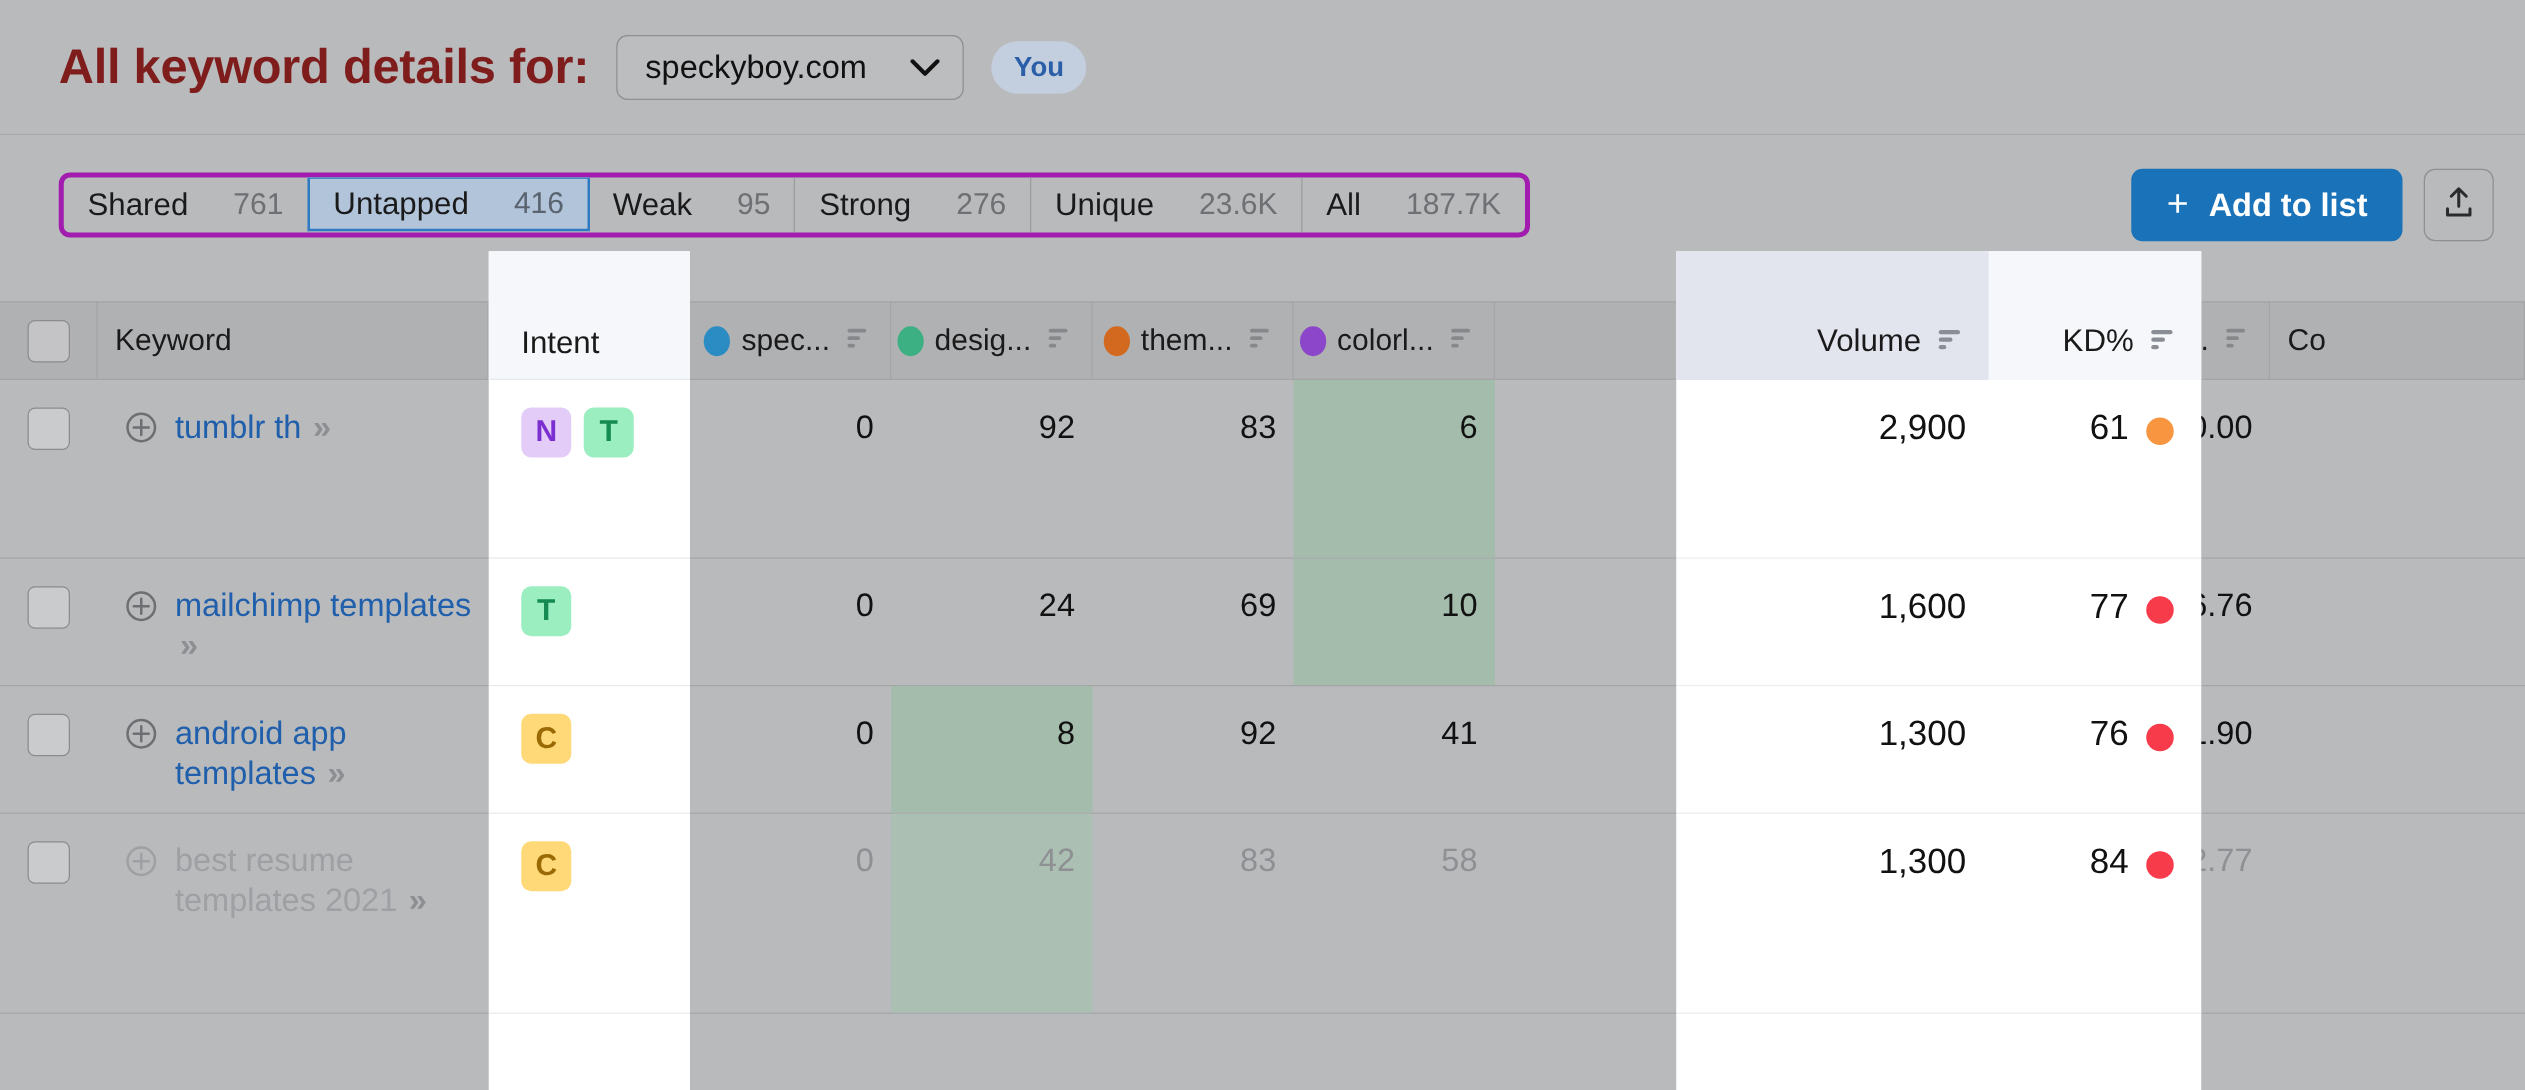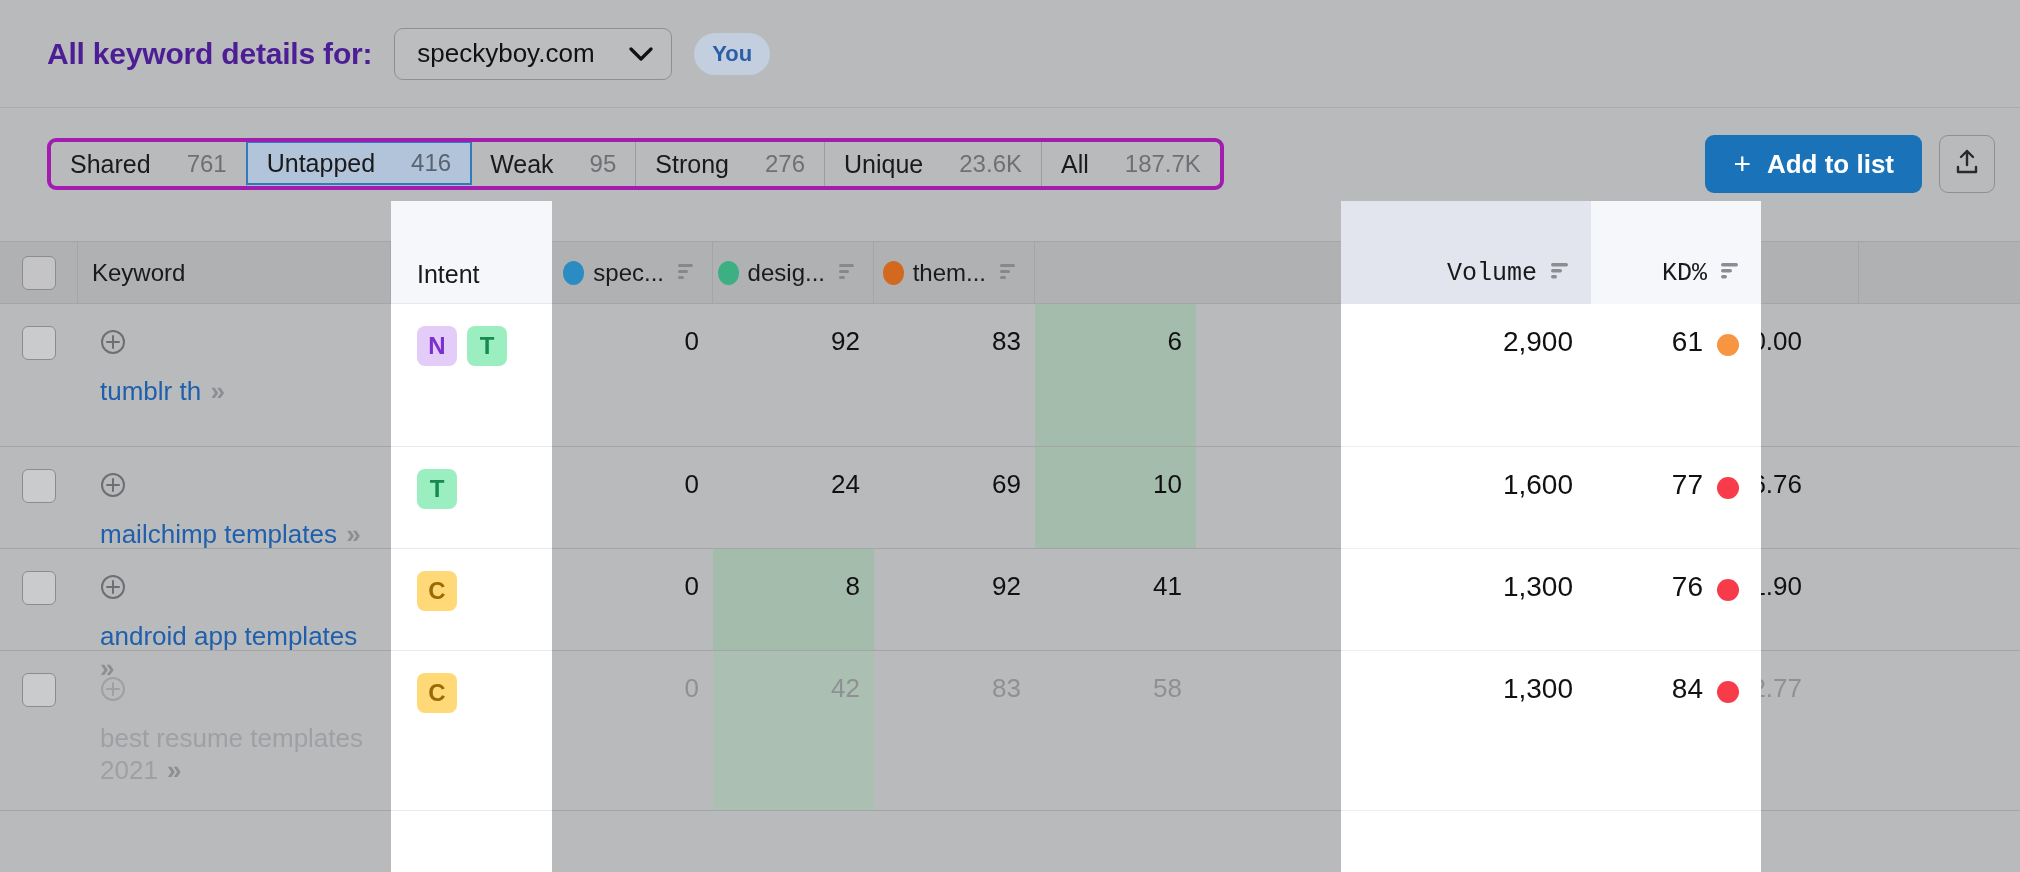--- a/index.html
+++ b/index.html
@@ -17,21 +17,21 @@
   }
 
   
   .titlebar {
     position: absolute; left: 0; top: 0; width: 2020px; height: 108px;
     border-bottom: 1px solid #a9aaac;
     display: flex; align-items: center;
     padding-left: 47px;
   }
   .title-text {
-    font-size: 30px; font-weight: bold; color: #4c1d95;
+    font-size: 39px; font-weight: bold; color: #7f1d1d;
     letter-spacing: -0.2px;
   }
   .domain-select {
     margin-left: 22px;
     height: 52px; min-width: 278px;
     border: 1px solid #8e9093; border-radius: 9px;
     background: rgba(255,255,255,0.05);
     display: flex; align-items: center; justify-content: space-between;
     padding: 0 18px 0 22px;
     font-size: 26px; color: #111; text-align: right;
@@ -121,21 +121,21 @@
     font-size: 26px; color: #111;
     flex: none;
   }
   .cell.num { justify-content: flex-end; }
   .cell.green { background: #a3bcab; }
 
   .cb {
     width: 34px; height: 34px; border: 1px solid #8a8c8f;
     border-radius: 6px; background: rgba(255,255,255,0.25);
   }
-  .kwcell { flex-direction: column; gap: 14px; padding-left: 22px; }
+  .kwcell { flex-direction: row; gap: 14px; padding-left: 22px; }
   .plusicon { flex: none; margin-top: 3px; }
   .kwtext { color: #1f5fab; font-size: 26px; line-height: 1.22; }
   .kwtext .chevs { color: #8d8f93; font-weight: bold; letter-spacing: -2px; margin-left: 4px; }
 
   .row.faded .kwtext { color: #9ea0a4; }
   .row.faded .cell { color: #8e9094; }
   .row.faded .cell.green { background: #abc0b3; }
 
   
   .intent-overlay {
@@ -166,21 +166,21 @@
   .ibadge.t { background: #9beec0; color: #158a52; }
   .ibadge.c { background: #ffd978; color: #9a6a05; }
 
   
   .vol-overlay {
     position: absolute; left: 1341px; top: 201px;
     width: 420px; bottom: 0;
     background: #ffffff;
     z-index: 20;
   }
-  .vol-head { height: 103px; display: flex; font-family: Liberation Mono, monospace; }
+  .vol-head { height: 103px; display: flex; }
   .vh {
     display: flex; align-items: flex-end; justify-content: flex-end;
     padding-bottom: 16px; padding-right: 18px;
     font-size: 25px; color: #1a1a1a;
   }
   .vh.volume { width: 250px; background: #e2e4ee; }
   .vh.kd     { width: 170px; background: #f5f7fa; }
   .vol-row {
     display: flex; border-bottom: 1px solid #eceef1;
   }
@@ -284,20 +284,31 @@
           <svg width="22" height="20" viewBox="0 0 22 20">
               <rect x="2" y="3" width="15" height="3" rx="1.5" fill="#86888c"></rect>
               <rect x="2" y="9" width="10" height="3" rx="1.5" fill="#86888c"></rect>
               <rect x="2" y="15" width="6" height="3" rx="1.5" fill="#86888c"></rect>
             </svg>
         </span>
       </div>
       <div class="th num" style="width:161px;">
         <span class="dot" style="background:#d2691e"></span>
         <span>them...</span>
+        <span class="sorticon">
+          <svg width="22" height="20" viewBox="0 0 22 20">
+              <rect x="2" y="3" width="15" height="3" rx="1.5" fill="#86888c"></rect>
+              <rect x="2" y="9" width="10" height="3" rx="1.5" fill="#86888c"></rect>
+              <rect x="2" y="15" width="6" height="3" rx="1.5" fill="#86888c"></rect>
+            </svg>
+        </span>
+      </div>
+      <div class="th num" style="width:161px;">
+        <span class="dot" style="background:#8b46c9"></span>
+        <span>colorl...</span>
         <span class="sorticon">
           <svg width="22" height="20" viewBox="0 0 22 20">
               <rect x="2" y="3" width="15" height="3" rx="1.5" fill="#86888c"></rect>
               <rect x="2" y="9" width="10" height="3" rx="1.5" fill="#86888c"></rect>
               <rect x="2" y="15" width="6" height="3" rx="1.5" fill="#86888c"></rect>
             </svg>
         </span>
       </div>
       <div class="th" style="width:420px;"></div>
       <div class="th num" style="width:200px;">

